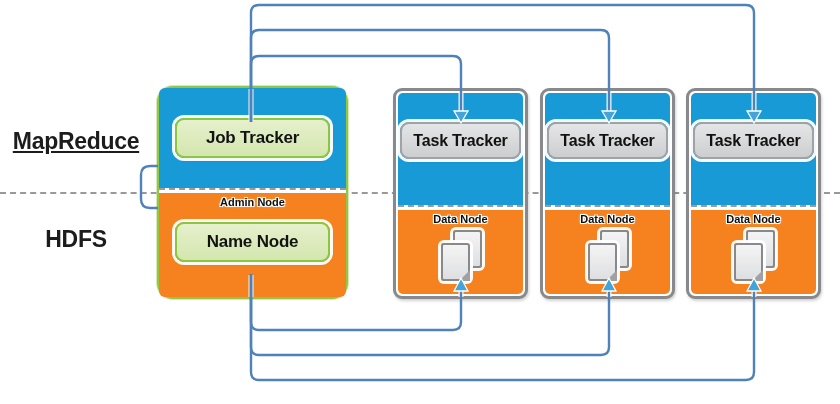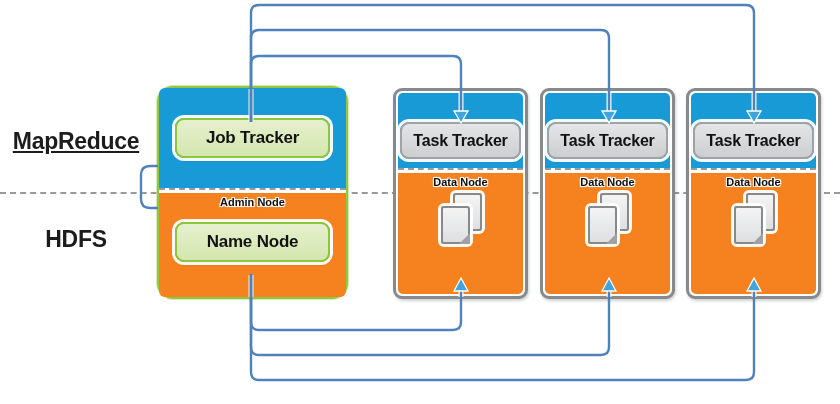--- a/index.html
+++ b/index.html
@@ -69,21 +69,21 @@
     text-shadow:-1px -1px 0 #fff,1px -1px 0 #fff,-1px 1px 0 #fff,1px 1px 0 #fff,0 0 3px #fff;
   }
   
   .worker{
     position:absolute;top:88px;width:135px;height:211px;box-sizing:border-box;
     border:3px solid var(--worker-border-gray);border-radius:9px;background:#fff;padding:2px;
     z-index:2;box-shadow:1px 2px 3px rgba(0,0,0,.18);
   }
   #worker-1{left:393px;} #worker-2{left:540px;} #worker-3{left:686px;}
   .worker-inner{height:100%;border-radius:5px;overflow:hidden;display:flex;flex-direction:column;}
-  .worker .sect-blue{height:75px;}
+  .worker .sect-blue{height:112px;}
   
   .docs{position:relative;width:50px;height:56px;margin:5px auto 0;}
   .page{
     position:absolute;width:29px;height:38px;box-sizing:border-box;
     background:linear-gradient(#f4f4f5,#dedfe0);
     border:2px solid var(--worker-border-gray);border-radius:3px;
     box-shadow:0 0 0 3px rgba(255,255,255,.95);
   }
   .page.back{right:4px;top:0;}
   .page.front{left:5px;top:13px;}

